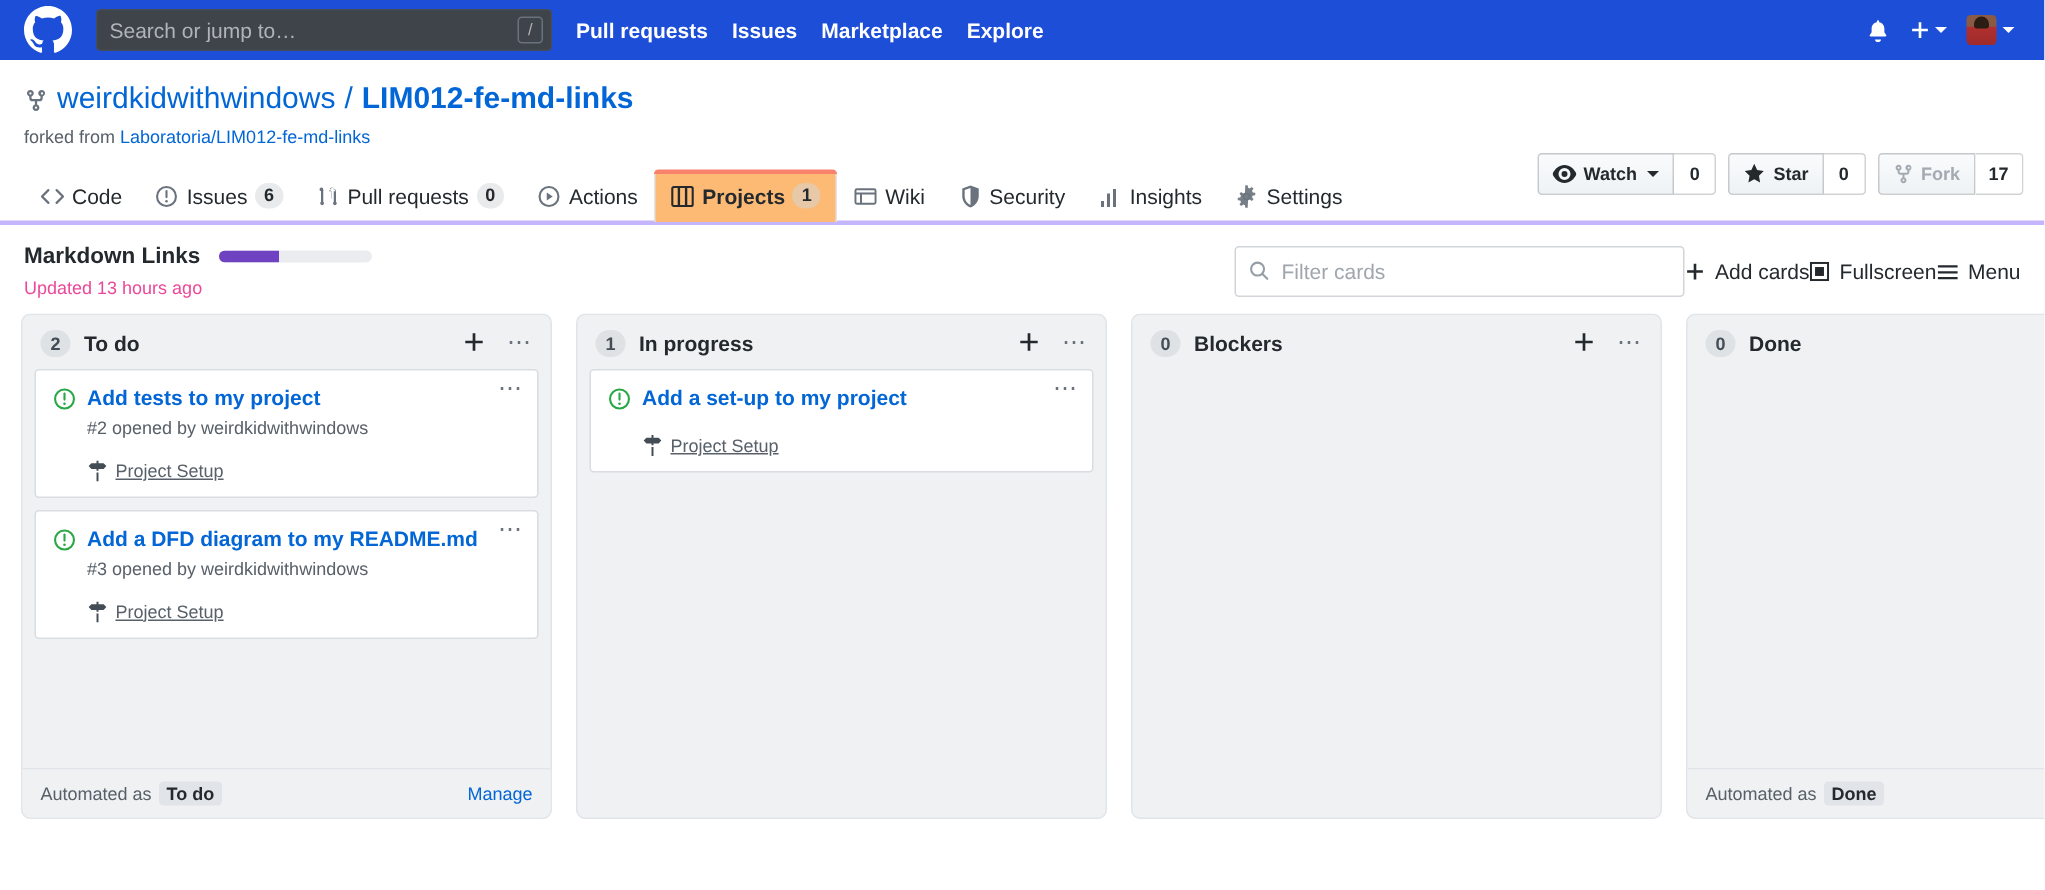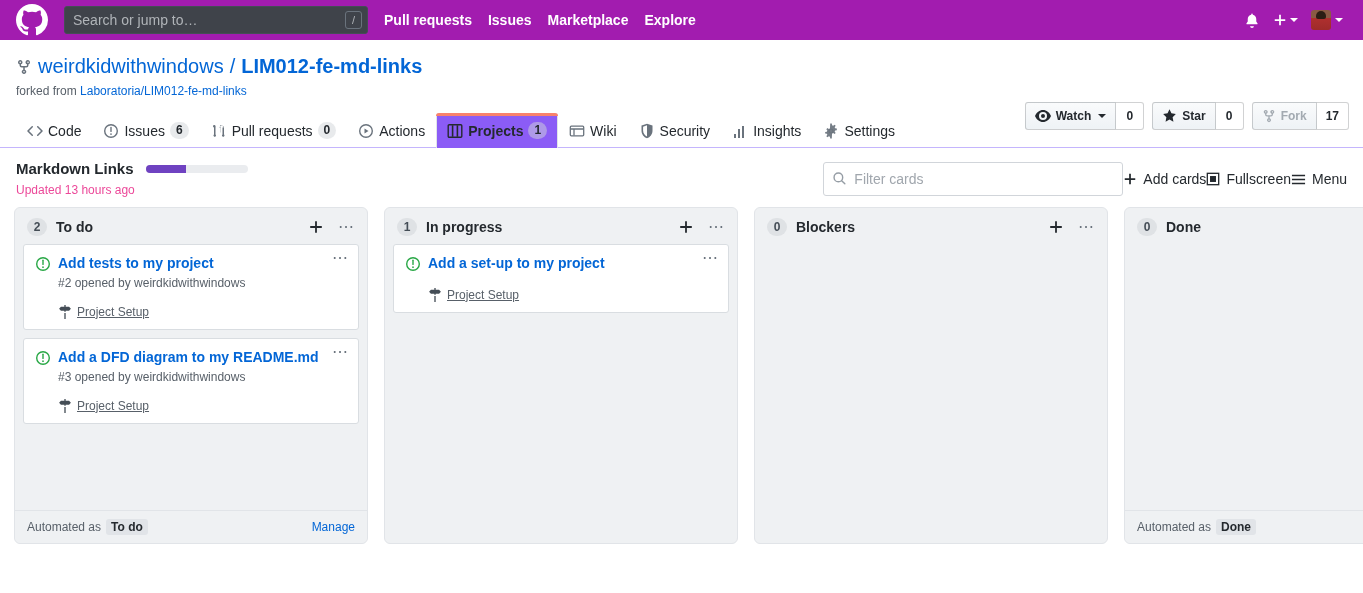--- a/index.html
+++ b/index.html
@@ -10,21 +10,21 @@
     background:#ffffff;
     font-family:"Liberation Sans", sans-serif;
     font-size:14px;
     color:#24292e;
     overflow:hidden;
   }
 
   
   .topbar {
     height:40px;
-    background:#a21caf;
+    background:#1d4ed8;
     display:flex;
     align-items:center;
     padding:0 16px;
     color:#fff;
   }
   .gh-logo { width:32px; height:32px; flex:0 0 32px; margin-right:16px; display:block; }
   .gh-logo svg { display:block; }
   .search-wrap {
     position:relative;
     width:304px;
@@ -161,21 +161,21 @@
     border-left:4px solid transparent;
     border-right:4px solid transparent;
     border-top:4px solid #24292e;
     margin-left:2px;
   }
 
   
   .reponav {
     margin-top:14px;
     padding:0 16px;
-    border-bottom:1px solid #c4b5fd;
+    border-bottom:3px solid #c4b5fd;
     display:flex;
     align-items:flex-end;
     gap:0;
   }
   .navitem {
     display:flex;
     align-items:center;
     gap:5px;
     padding:8px 10px 9px 10px;
     font-size:14px;
@@ -184,21 +184,21 @@
     border:1px solid transparent;
     border-bottom:0;
     position:relative;
     top:1px;
     white-space:nowrap;
     cursor:pointer;
   }
   .navitem .nicon { color:#6a737d; display:flex; align-items:center; }
   .navitem.active {
     font-weight:600;
-    background:#8b5cf6;
+    background:#fdba74;
     border-color:#e1e4e8;
     border-radius:3px 3px 0 0;
   }
   .navitem.active::before {
     content:"";
     position:absolute;
     left:-1px; right:-1px; top:-1px;
     height:3px;
     background:#f9826c;
     border-radius:3px 3px 0 0;

